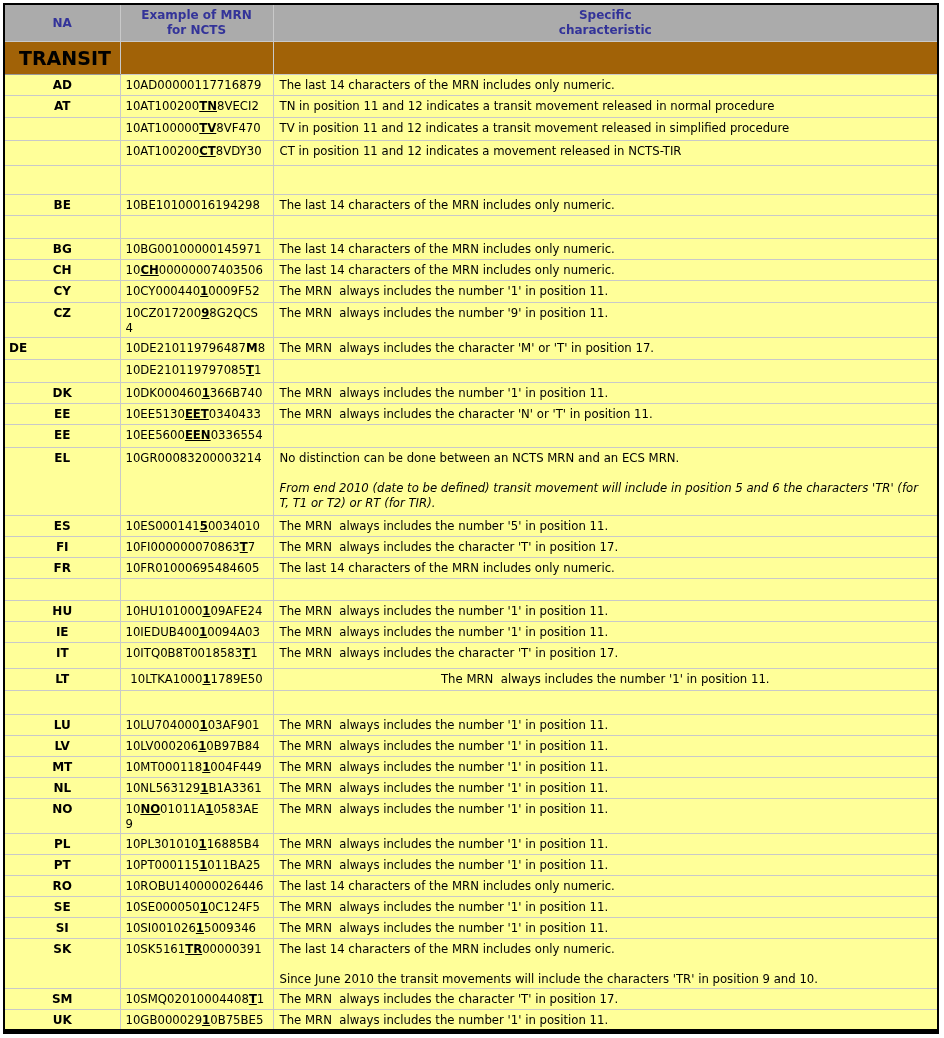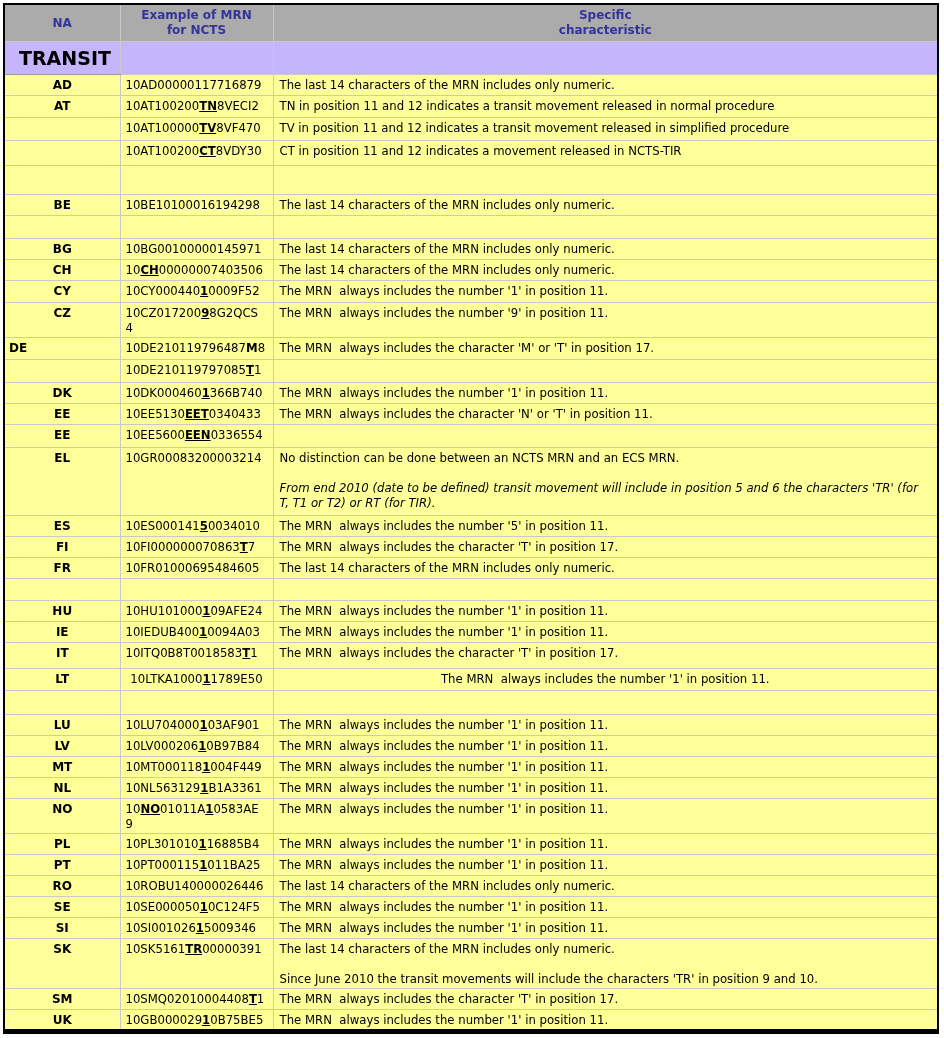--- a/index.html
+++ b/index.html
@@ -2,21 +2,21 @@
 <html><head>
 <meta charset="utf-8">
 <style>
   html,body{margin:0;padding:0;background:#ffffff;}
   body{font-family:"DejaVu Sans","Liberation Sans",sans-serif;color:#000;}
   .sheet{margin:3px;}
   table.main{border-collapse:collapse;table-layout:fixed;width:936px;background:#fff;
              border:2px solid #000;border-bottom:5px solid #000;}
   td,th{border:1px solid #c9c9c9;vertical-align:top;overflow:hidden;}
   
-  tr.title-row td{background:#c4b5fd;height:28px;vertical-align:middle;}
+  tr.title-row td{background:#a16207;height:28px;vertical-align:middle;}
   td.title-cell{font-size:19px;font-weight:bold;padding:2px 6px 2px 14px;border-bottom:1px solid #9a9a9a;}
   
   thead th{background:#ababab;color:#333399;font-size:12px;font-weight:bold;text-align:center;
            vertical-align:middle;height:32px;line-height:15px;padding:2px;}
   
   tr.data td,tr.blank td,tr.separator td{background:#ffff99;}
   td.gray{background:#a8a8a8;}
   td.c-na{font-weight:bold;text-align:center;font-size:12px;padding:3px 2px 1px 2px;line-height:15px;}
   td.c-na.ta-left{text-align:left;padding-left:4px;}
   td.c-mrn{font-size:11.7px;padding:3px 2px 1px 5px;line-height:15px;white-space:nowrap;}

